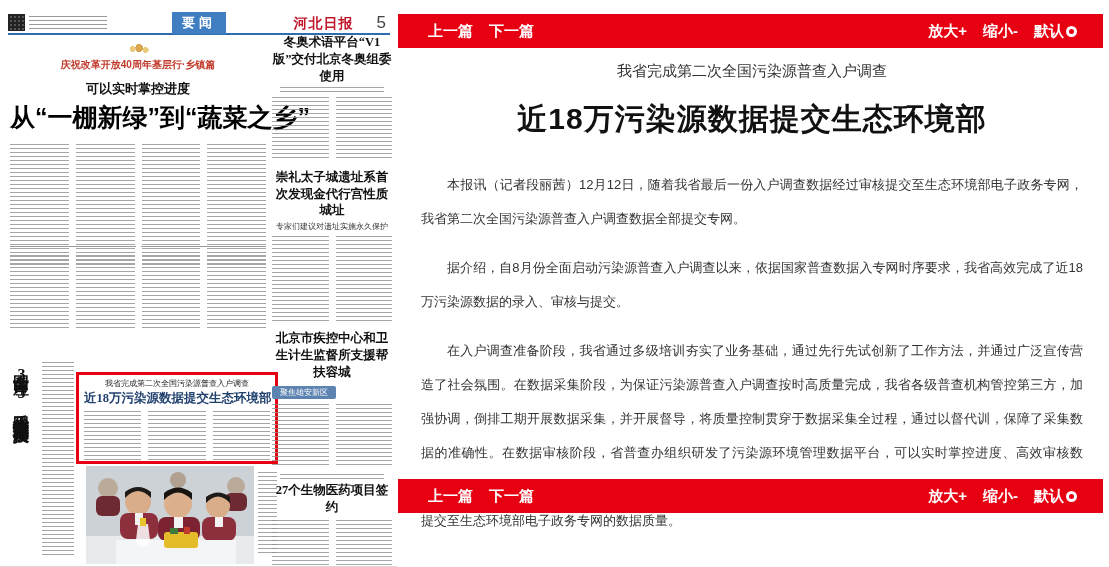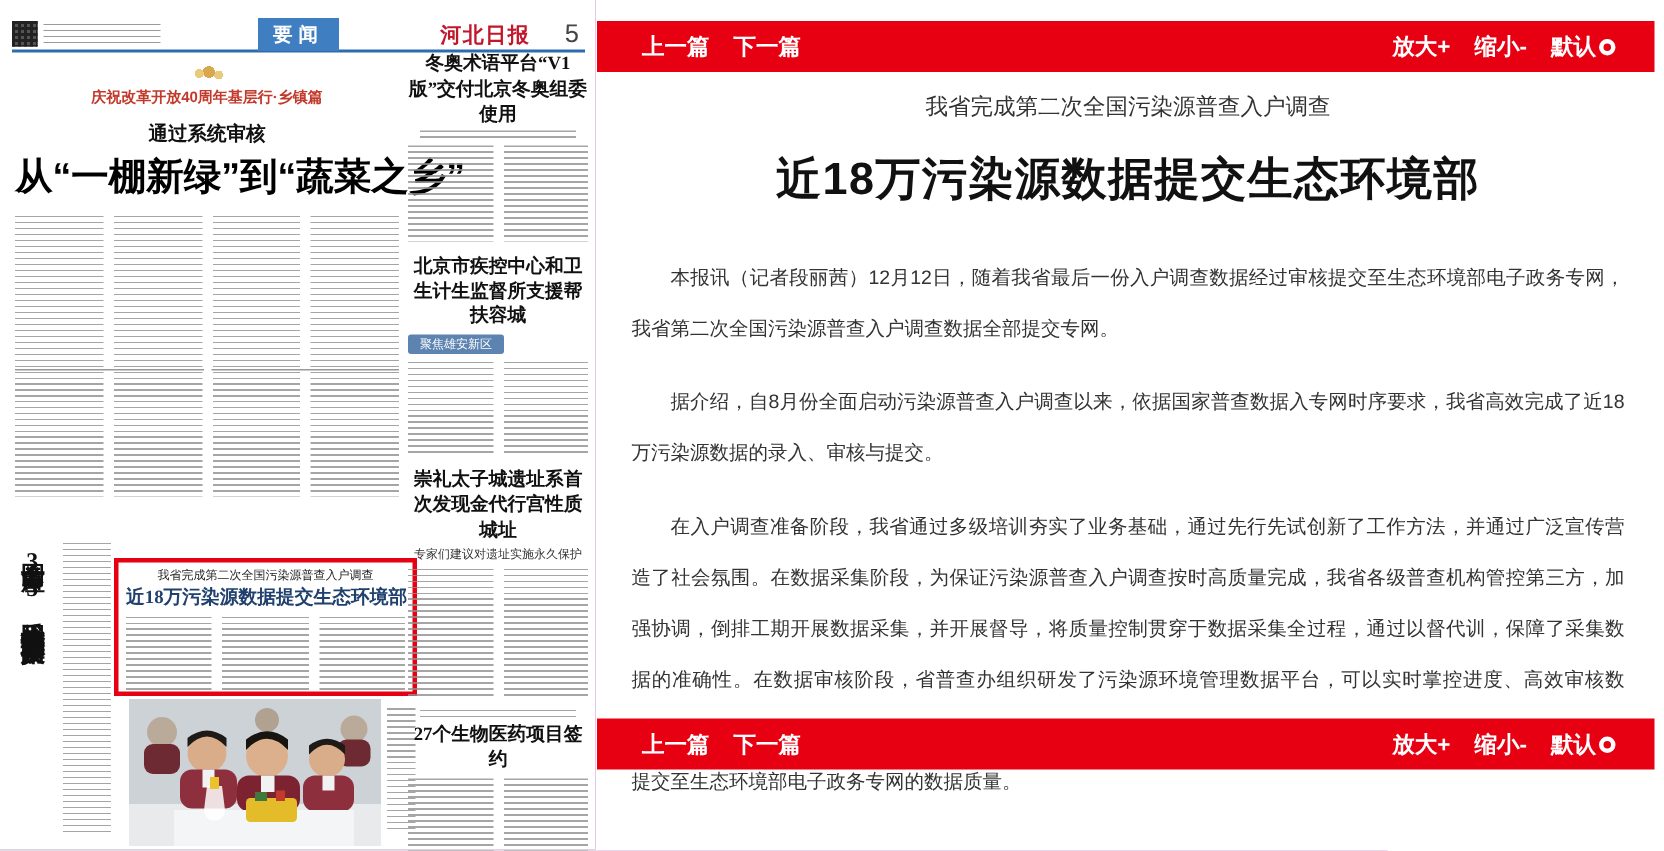--- a/index.html
+++ b/index.html
@@ -1,17 +1,17 @@
 <!DOCTYPE html>
 <html><head>
 <meta charset="utf-8">
 <style>
   * { margin:0; padding:0; box-sizing:border-box; }
   html,body { width:1109px; height:567px; background:#fff; font-family:"Liberation Sans", sans-serif; overflow:hidden; }
-  .stage { position:relative; width:925px; height:567px; background:#a21caf; }
+  .stage { position:relative; width:925px; height:567px; background:#e5e5e5; }
 
   
   .paper { position:absolute; left:0; top:0; width:397px; height:567px; background:#fff; border-bottom:1px solid #d8d8d8; }
   .np-header { position:absolute; left:8px; top:11px; width:382px; height:24px; border-bottom:2px solid #2d6cb0; display:flex; align-items:center; }
   .np-logo { width:17px; height:17px; background:
       repeating-linear-gradient(90deg,#222 0 2px,transparent 2px 4px),
       repeating-linear-gradient(#222 0 2px,transparent 2px 4px), #555; margin-right:4px; }
   .np-dateblock { width:78px; height:13px; background:repeating-linear-gradient(#9a9a9a 0 1px, transparent 1px 4px); }
   .np-badge { position:absolute; left:50%; transform:translateX(-50%); top:1px; background:#3f7ec0; color:#fff; font-weight:bold; font-size:13px; padding:2px 10px; letter-spacing:4px; }
   .np-right { position:absolute; right:4px; top:2px; display:flex; align-items:baseline; gap:23px; }
@@ -90,21 +90,21 @@
       </div>
     </div>
 
     <div class="lead">
       <div class="lead-banner">
         <span class="rule"></span>
         <span class="gold-deco"></span>
         <span class="lead-banner-text">庆祝改革开放40周年基层行·乡镇篇</span>
         <span class="rule"></span>
       </div>
-      <div class="lead-kicker">通过系统审核</div>
+      <div class="lead-kicker">可以实时掌控进度</div>
       <div class="lead-headline">从“一棚新绿”到“蔬菜之乡”</div>
       <div class="lead-body cols">
         <div class="sim"></div>
           <div class="sim"></div>
           <div class="sim"></div>
           <div class="sim"></div>
       </div>
     </div>
 
     <div class="story2">
@@ -176,32 +176,32 @@
       <div class="rc-story">
         <div class="rc-headline">冬奥术语平台“V1版”交付北京冬奥组委使用</div>
         <div class="rc-kickline sim"></div>
         <div class="rc-body cols" style="height:64px">
           <div class="sim"></div>
             <div class="sim"></div>
         </div>
       </div>
 
       <div class="rc-story">
+        <div class="rc-headline">崇礼太子城遗址系首次发现金代行宫性质城址</div>
+        <div class="rc-sub">专家们建议对遗址实施永久保护</div>
+        <div class="rc-body cols" style="height:86px">
+          <div class="sim"></div>
+            <div class="sim"></div>
+        </div>
+      </div>
+
+      <div class="rc-story">
         <div class="rc-headline">北京市疾控中心和卫生计生监督所支援帮扶容城</div>
         <div style="text-align:left"><span class="rc-tag">聚焦雄安新区</span></div>
         <div class="rc-body cols" style="height:62px">
-          <div class="sim"></div>
-            <div class="sim"></div>
-        </div>
-      </div>
-
-      <div class="rc-story">
-        <div class="rc-headline">崇礼太子城遗址系首次发现金代行宫性质城址</div>
-        <div class="rc-sub">专家们建议对遗址实施永久保护</div>
-        <div class="rc-body cols" style="height:86px">
           <div class="sim"></div>
             <div class="sim"></div>
         </div>
       </div>
 
       <div class="rc-story">
         <div class="rc-kickline sim"></div>
         <div class="rc-headline">27个生物医药项目签约</div>
         <div class="rc-body cols" style="height:52px">
           <div class="sim"></div>

